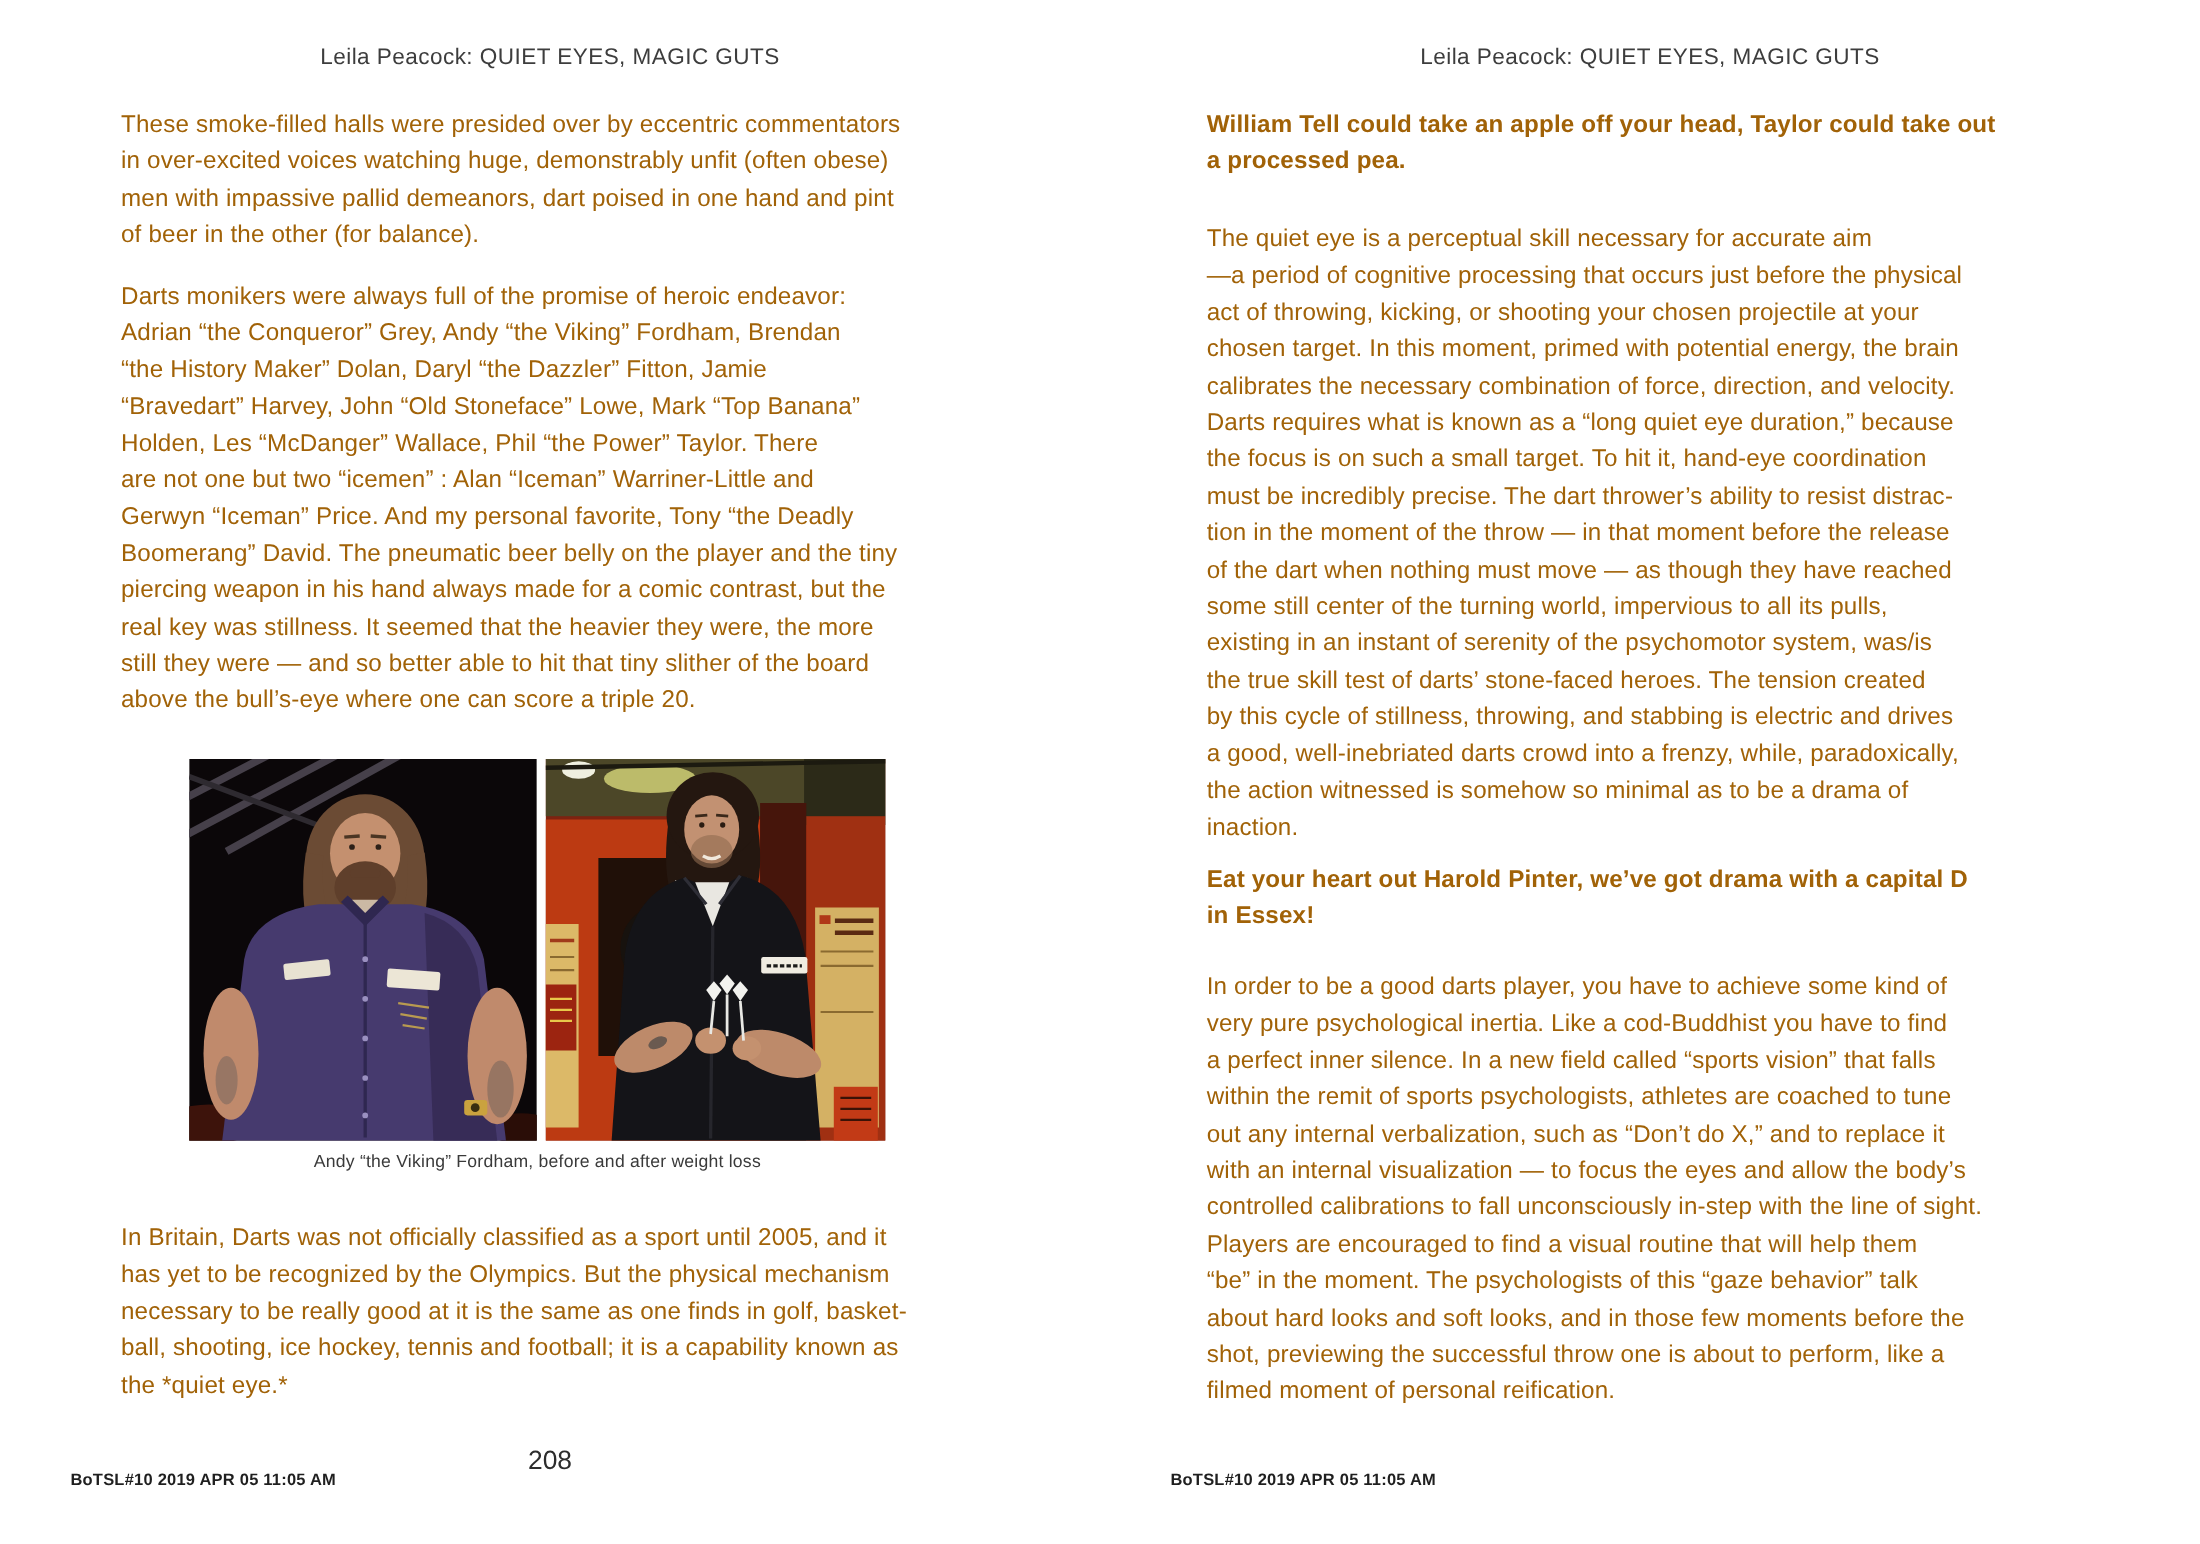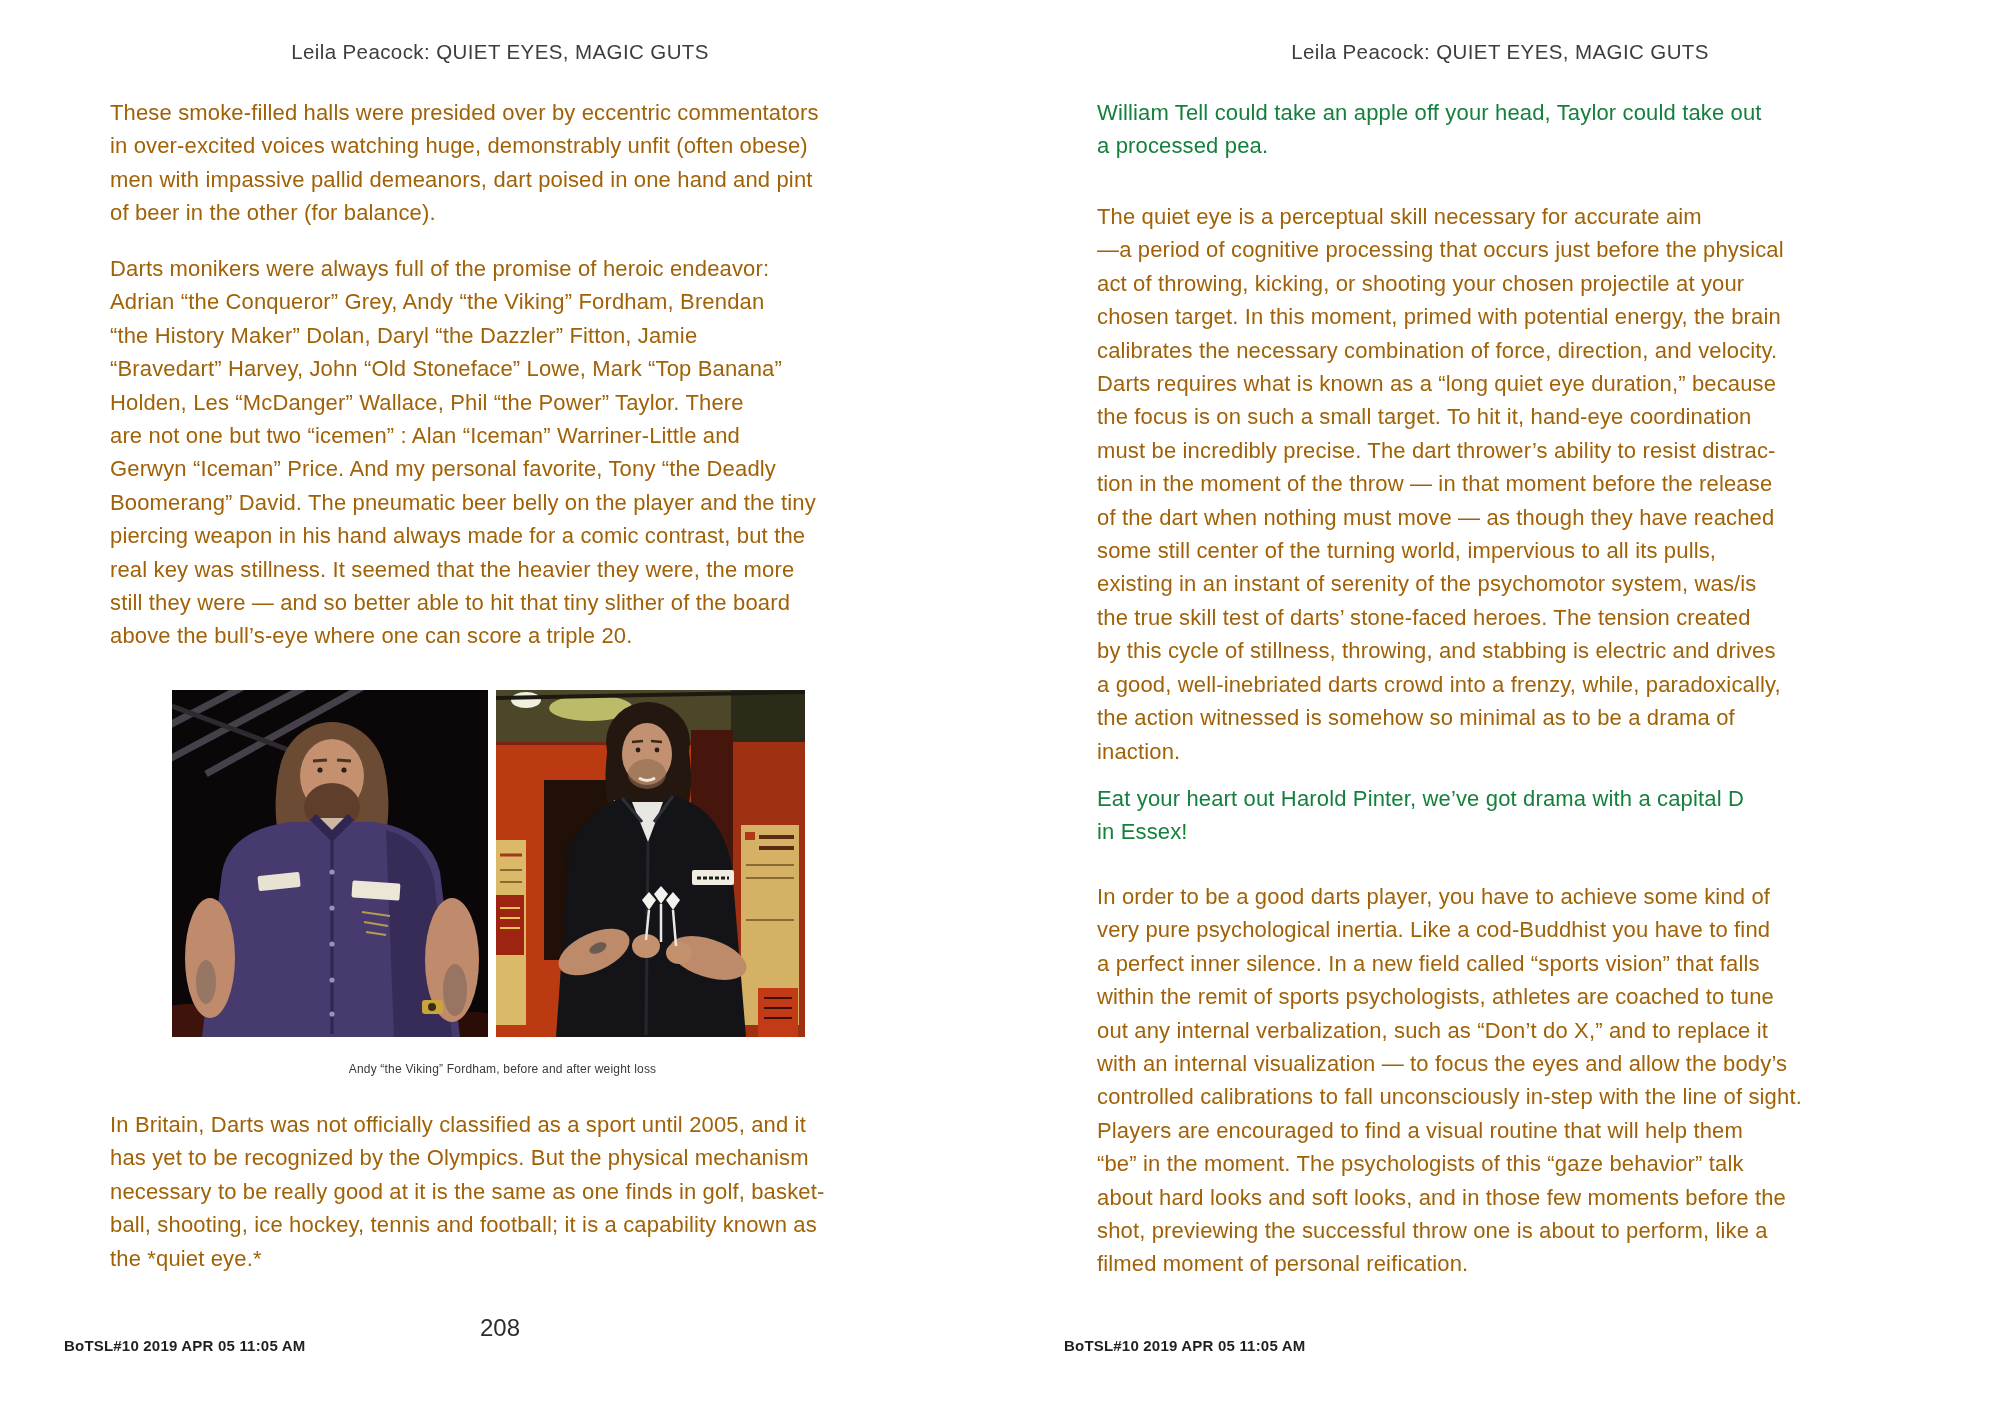--- a/index.html
+++ b/index.html
@@ -14,27 +14,27 @@
   .running-header{
     position:absolute;top:40px;left:0;width:100%;text-align:center;
     font-size:20.5px;letter-spacing:.4px;color:#3d3d3d;white-space:pre-line;
   }
   .body-text{
     position:absolute;margin:0;white-space:pre-line;
     font-size:22px;line-height:33.4px;letter-spacing:.15px;color:#a16207;
   }
   .page-left  .body-text{left:110px;width:862px;}
   .page-right .body-text{left:97px;width:886px;}
-  .bold-heading{font-weight:400;color:#15803d;}
+  .bold-heading{font-weight:700;color:#a16207;}
   .photo-figure{position:absolute;left:172px;top:690px;width:633px;height:347px;margin:0;}
   .photo-strip{display:flex;gap:8px;width:633px;height:347px;background:#fff;}
   .photo-strip svg{display:block;}
   .photo-caption{
-    position:absolute;left:142px;top:1048px;width:693px;margin:14px;
-    text-align:center;font-size:12px;letter-spacing:.2px;color:#3a3a3a;white-space:pre-line;
+    position:absolute;left:142px;top:1048px;width:693px;margin:0;
+    text-align:center;font-size:16px;letter-spacing:.2px;color:#3a3a3a;white-space:pre-line;
   }
   .page-number{
     position:absolute;top:1314px;left:0;width:100%;text-align:center;
     font-size:24px;color:#2d2d2d;
   }
   .page-footer{
     position:absolute;top:1337px;left:64px;font-size:15px;font-weight:700;
     letter-spacing:.2px;color:#1f1f1f;white-space:pre;
   }
 </style>

